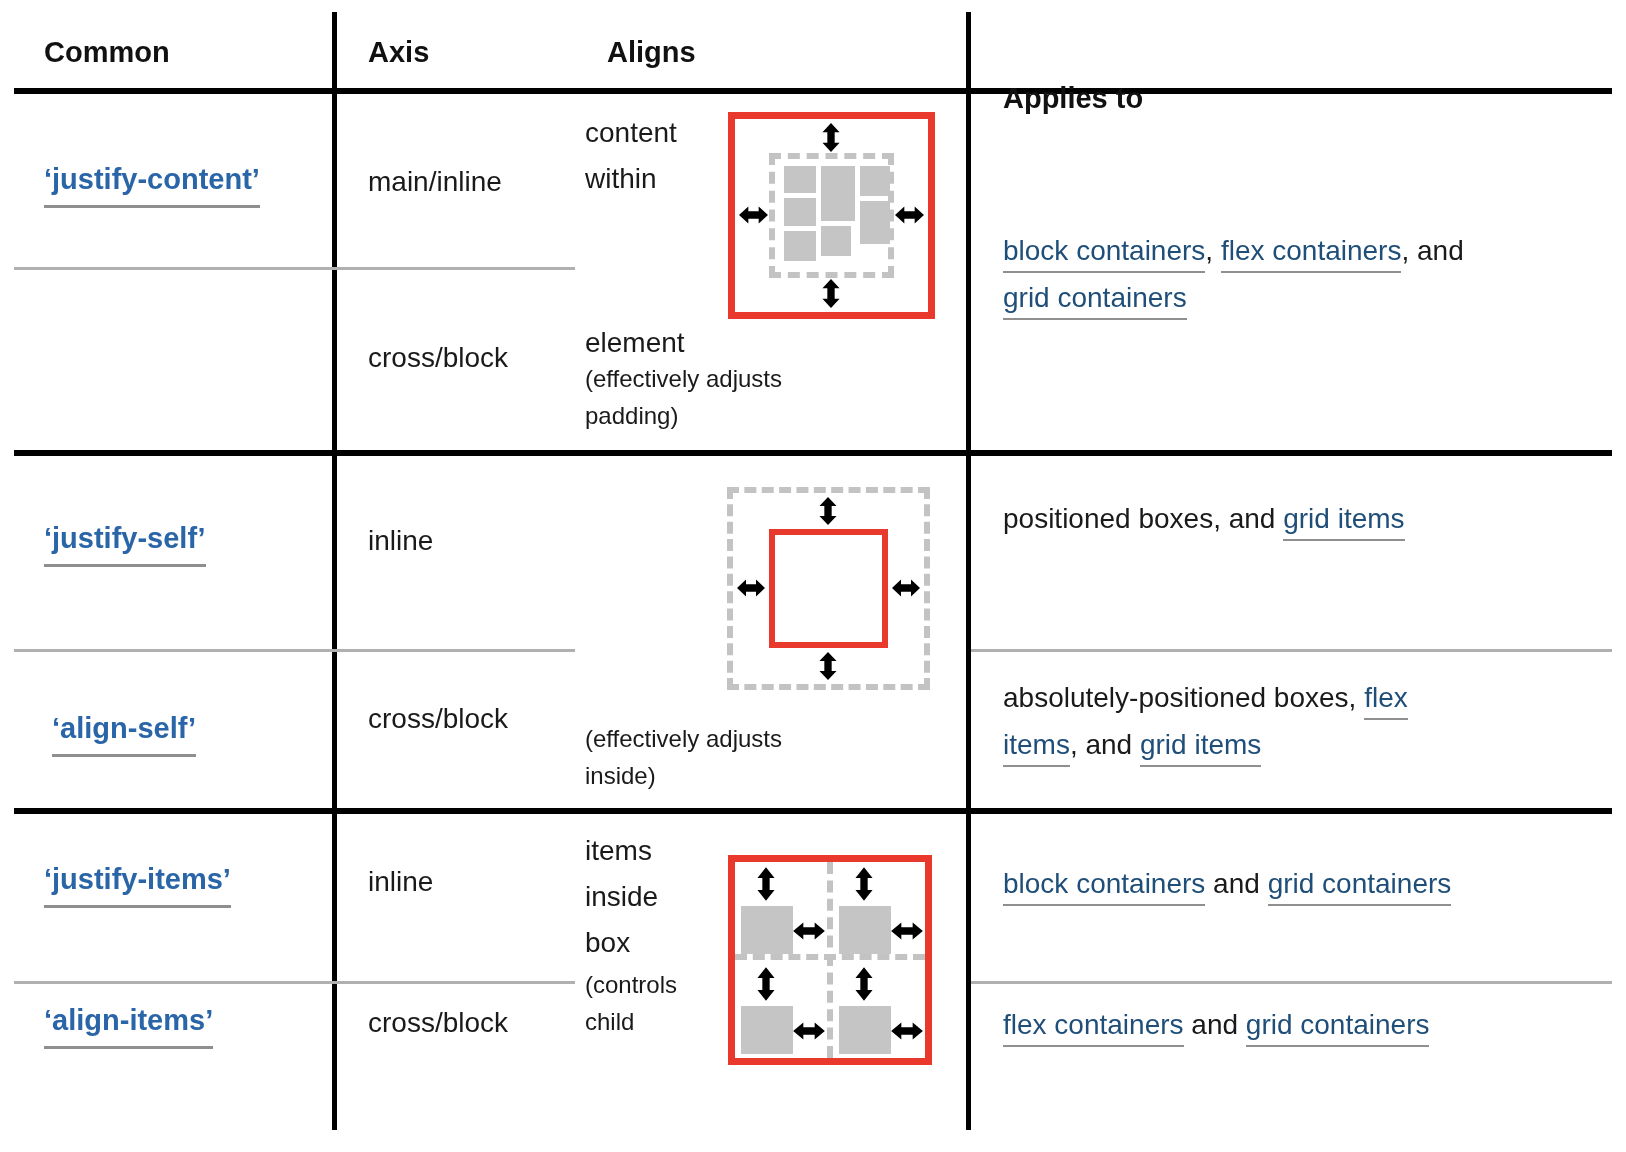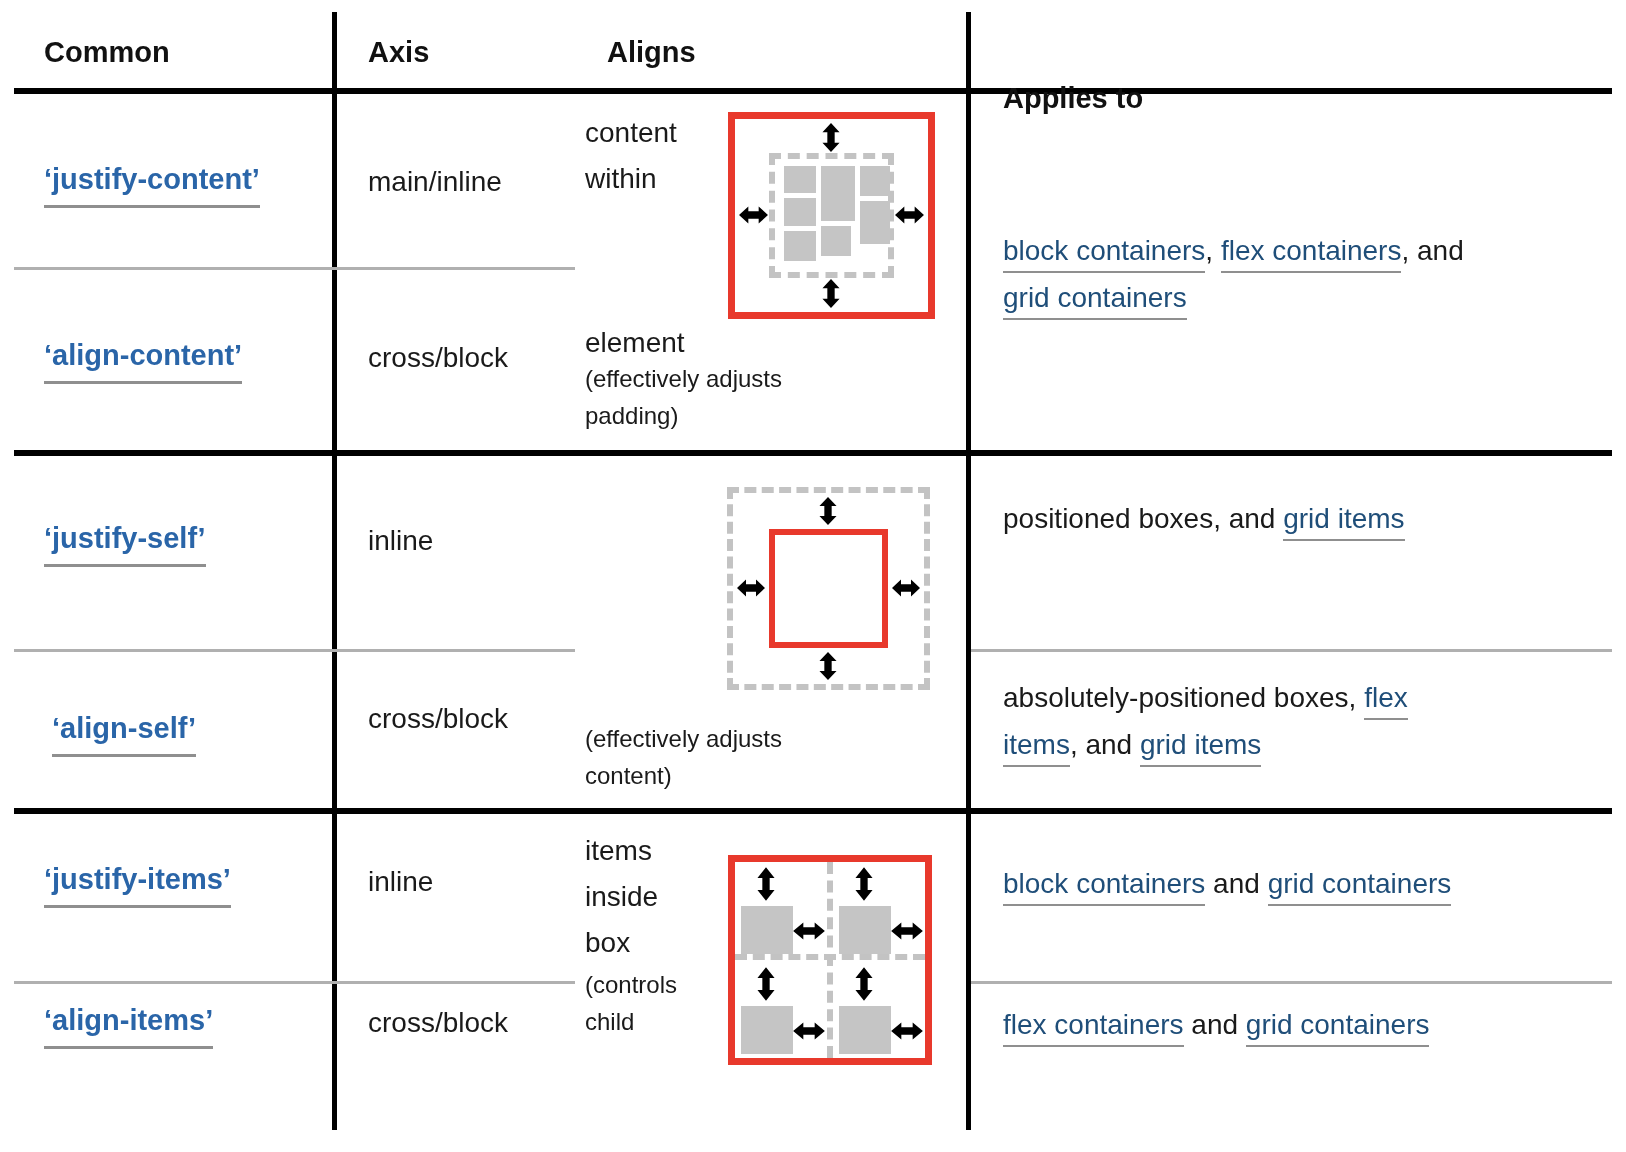--- a/index.html
+++ b/index.html
@@ -50,21 +50,20 @@
   <div class="sep" style="left:971px;top:649px;width:641px;"></div>
   <div class="sep" style="left:14px;top:981px;width:561px;"></div>
   <div class="sep" style="left:971px;top:981px;width:641px;"></div>
 
   <div class="th" style="left:44px;top:36px;">Common</div>
   <div class="th" style="left:368px;top:36px;">Axis</div>
   <div class="th" style="left:607px;top:36px;">Aligns</div>
   <div class="th" style="left:1003px;top:36px;margin-top:46px;">Applies to</div>
 
   <div class="prop" style="left:44px;top:163px;">‘justify-content’</div>
-  <div class="prop" style="left:44px;top:339px;">‘align-content’</div>
   <div class="prop" style="left:44px;top:522px;">‘justify-self’</div>
   <div class="prop" style="left:52px;top:700px;margin-top:12px;">‘align-self’</div>
   <div class="prop" style="left:44px;top:863px;">‘justify-items’</div>
   <div class="prop" style="left:44px;top:1004px;">‘align-items’</div>
 
   <div class="axis" style="left:368px;top:166px;">main/inline</div>
   <div class="axis" style="left:368px;top:342px;">cross/block</div>
   <div class="axis" style="left:368px;top:525px;">inline</div>
   <div class="axis" style="left:368px;top:703px;">cross/block</div>
   <div class="axis" style="left:368px;top:866px;">inline</div>
@@ -139,21 +138,21 @@
     </div>
     <div class="arrow" style="left:158px;top:84px;width:30px;height:22px;">
       <svg viewBox="0 0 60 36" preserveAspectRatio="none">
           <path d="M2 18 L20 4 V12 H40 V4 L58 18 L40 32 V24 H20 V32 Z"></path>
         </svg>
     </div>
   </div>
 
   <div class="alnote" style="left:585px;top:720px;">
     <div>(effectively adjusts</div>
-    <div>content)</div>
+    <div>inside)</div>
   </div>
 
   <div class="altext" style="left:585px;top:828px;">
     <div>items</div>
     <div>inside</div>
     <div>box</div>
   </div>
   <div class="alnote" style="left:585px;top:966px;">
     <div>(controls</div>
     <div>child</div>

